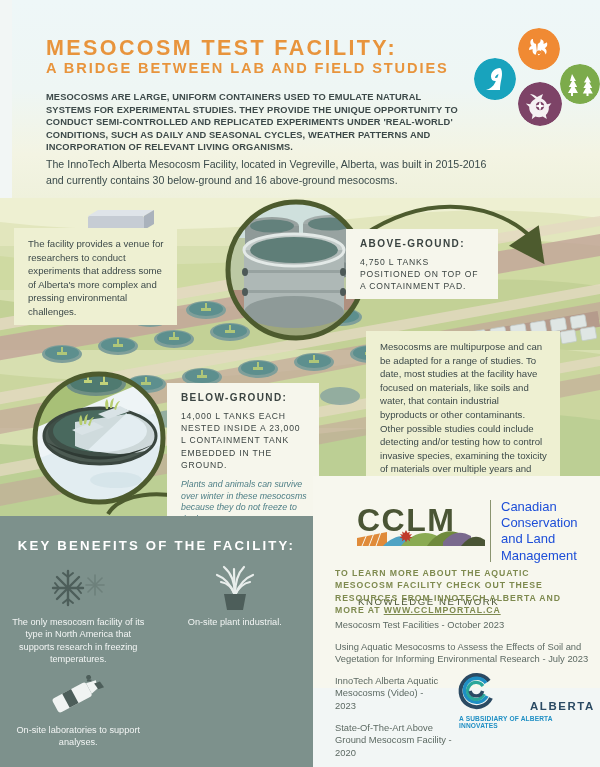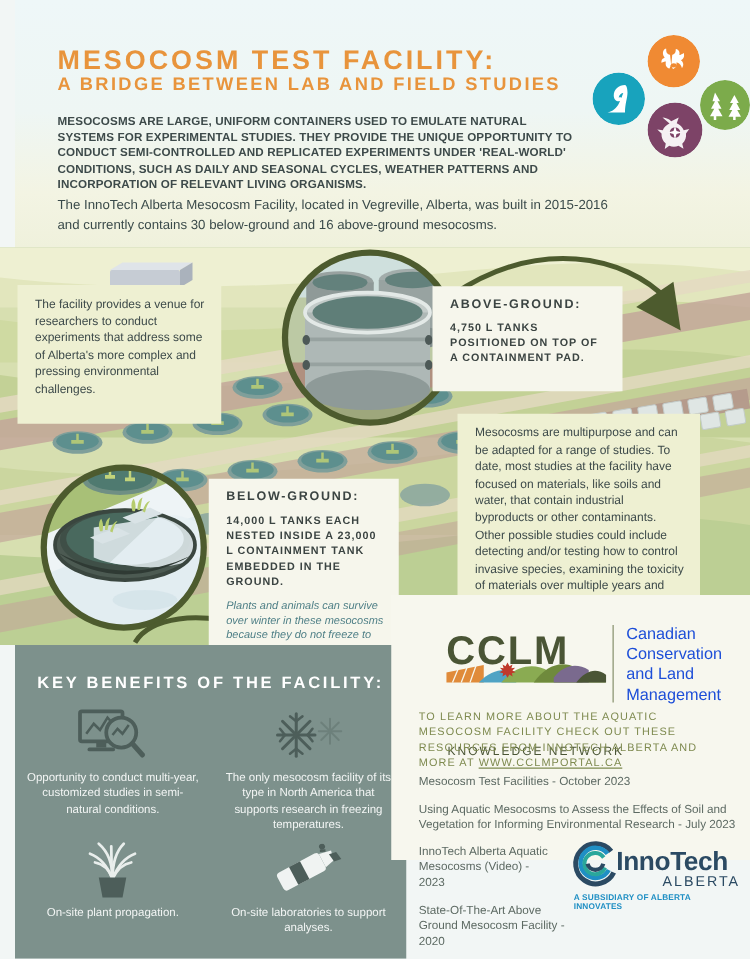--- a/index.html
+++ b/index.html
@@ -41,42 +41,41 @@
 
   
   .illus {
     position: absolute; left: 0; top: 198px; width: 600px; height: 318px;
     overflow: hidden; background: #cdd9a8;
   }
   .ill-svg { position: absolute; left: 0; top: 0; }
 
   .callout {
     position: absolute; background: #eef0d2;
-    padding: 9px 12px 20px 14px;
+    padding: 9px 12px 6px 14px;
   }
   .callout.white { background: #f6f6ec; }
   .co-body { font-size: 9.6px; line-height: 13.6px; color: #3d4a4a; }
   .co-head {
     font-size: 10px; font-weight: bold; letter-spacing: 1.4px;
     color: #3b4442; margin-bottom: 7px;
   }
   .co-caps {
-    font-size: 8.6px; font-weight: bold; letter-spacing: 0.8px;
+    font-size: 8.6px; font-weight: normal; letter-spacing: 0.8px;
     line-height: 12.2px; color: #3b4442;
   }
   .co-ital {
     font-size: 8.8px; font-style: italic; line-height: 11.6px;
     color: #4e7f86; margin-top: 8px;
   }
 
   
   .benefits {
     position: absolute; left: 0; top: 516px; width: 313px; height: 251px;
     background: #7d918c;
-    margin-left: 12px;
   }
   .ben-title {
     position: absolute; left: 0; top: 22px; width: 313px; text-align: center;
     font-size: 13.2px; font-weight: bold; letter-spacing: 2.2px; color: #ffffff;
   }
   .ben-grid {
     position: absolute; left: 0; top: 50px; width: 313px;
     display: grid; grid-template-columns: 1fr 1fr; row-gap: 8px;
   }
   .ben-cell { display: flex; flex-direction: column; align-items: center; padding: 0 8px; }
@@ -100,36 +99,36 @@
     position: absolute; left: 23px; top: 58px;
     font-size: 9.6px; letter-spacing: 1.6px; color: #4a5535; margin-top: 48px;
   }
   .cclm-div { position: absolute; left: 155px; top: 10px; width: 1px; height: 62px; background: #8a9470; }
   .cclm-full {
     position: absolute; left: 166px; top: 9px;
     font-size: 13px; line-height: 16.2px; color: #1d4ed8;
   }
   .cclm-cta {
     position: absolute; left: 22px; top: 91px; width: 252px;
-    font-size: 8.7px; font-weight: normal; letter-spacing: 0.9px;
+    font-size: 8.7px; font-weight: bold; letter-spacing: 0.9px;
     line-height: 12.4px; color: #7e8a4f;
   }
   .cclm-cta u { text-decoration: underline; }
   .res-list { position: absolute; left: 22px; top: 143px; width: 258px; }
   .res-item {
     font-size: 9.4px; line-height: 12.6px; color: #5d6a63; margin-bottom: 9px;
   }
   .innotech { position: absolute; left: 143px; top: 188px; width: 132px; height: 66px; }
   .it-word {
     position: absolute; left: 37px; top: 14px;
     font-size: 21px; font-weight: bold; letter-spacing: -0.3px; color: #2b4a63;
   }
   .it-alb {
     position: absolute; left: 74px; top: 36px;
-    font-size: 11.4px; font-weight: normal; letter-spacing: 1.6px; color: #2b4a63;
+    font-size: 11.4px; font-weight: bold; letter-spacing: 1.6px; color: #2b4a63;
   }
   .it-sub {
     position: absolute; left: 3px; top: 51px;
     font-size: 6.6px; font-weight: bold; letter-spacing: 0.15px; color: #1f8fc4;
   }
 </style>
 </head>
 <body>
 
 <div class="page">
@@ -410,34 +409,20 @@
 
     <div class="callout" style="left:366px; top:133px; width:194px;">
       <div class="co-body">Mesocosms are multipurpose and can be adapted for a range of studies. To date, most studies at the facility have focused on materials, like soils and water, that contain industrial byproducts or other contaminants. Other possible studies could include detecting and/or testing how to control invasive species, examining the toxicity of materials over multiple years and many more!</div>
     </div>
   </div>
 
   <div class="benefits">
     <div class="ben-title">KEY BENEFITS OF THE FACILITY:</div>
     <div class="ben-grid">
 
-      <div class="ben-cell">
-        <div class="ben-icon">
-          <svg width="56" height="42" viewBox="0 0 56 42">
-            <rect x="2" y="2" width="34" height="24" rx="1.5" fill="none" stroke="#4d5e5a" stroke-width="3"></rect>
-            <polyline points="7,20 13,12 18,17 24,7 31,15" fill="none" stroke="#4d5e5a" stroke-width="2"></polyline>
-            <rect x="15" y="26" width="8" height="5" fill="#4d5e5a"></rect>
-            <rect x="8" y="31" width="22" height="3" rx="1.5" fill="#4d5e5a"></rect>
-            <circle cx="35" cy="19" r="12" fill="#7d918c" stroke="#4d5e5a" stroke-width="3"></circle>
-            <polyline points="28,21 32,16 36,20 41,13" fill="none" stroke="#4d5e5a" stroke-width="2"></polyline>
-            <line x1="44" y1="28" x2="52" y2="37" stroke="#4d5e5a" stroke-width="4" stroke-linecap="round"></line>
-          </svg>
-        </div>
-        <div class="ben-text">Opportunity to conduct multi-year, customized studies in semi-natural conditions.</div>
-      </div>
 
       <div class="ben-cell">
         <div class="ben-icon">
           <svg width="56" height="42" viewBox="0 0 56 42">
             <g stroke="#4d5e5a" stroke-width="2.4" stroke-linecap="round">
               <line x1="18" y1="4" x2="18" y2="38"></line>
               <line x1="3" y1="21" x2="33" y2="21"></line>
               <line x1="7" y1="10" x2="29" y2="32"></line>
               <line x1="29" y1="10" x2="7" y2="32"></line>
               <g stroke-width="2">
@@ -470,21 +455,21 @@
               <path d="M24 30 C 24 16 27 8 33 2"></path>
               <path d="M24 30 C 20 20 14 13 6 10"></path>
               <path d="M24 30 C 28 20 34 13 42 10"></path>
               <path d="M24 30 C 23 18 23 10 23 4"></path>
               <path d="M24 30 C 21 22 16 18 10 17"></path>
               <path d="M24 30 C 28 22 33 18 39 17"></path>
             </g>
             <path d="M13 29h22l-3 16H16z" fill="#4d5e5a"></path>
           </svg>
         </div>
-        <div class="ben-text">On-site plant propagation.</div>
+        <div class="ben-text">On-site plant industrial.</div>
       </div>
 
       <div class="ben-cell">
         <div class="ben-icon">
           <svg width="58" height="42" viewBox="0 0 58 42">
             <g transform="rotate(-28 28 21)">
               <rect x="4" y="12" width="38" height="16" rx="3" fill="#f0f3f2"></rect>
               <rect x="16" y="12" width="10" height="16" fill="#4d5e5a"></rect>
               <path d="M42 14 l10 2 -2 8 -8 2z" fill="#f0f3f2"></path>
               <path d="M49 18 l6 1 1 7 -6 -1z" fill="#4d5e5a"></path>
@@ -535,19 +520,18 @@
       <div class="res-item" style="width:122px;">State-Of-The-Art Above Ground Mesocosm Facility - 2020</div>
     </div>
 
     <div class="innotech">
       <svg style="position:absolute; left:0px; top:8px;" width="40" height="40" viewBox="0 0 40 40">
         <path d="M33 9 A16 16 0 1 0 35 26" fill="none" stroke="#2b4a63" stroke-width="4"></path>
         <path d="M30 11 A12 12 0 1 0 31 24" fill="none" stroke="#1f8fc4" stroke-width="3.6"></path>
         <path d="M27 14 A8.5 8.5 0 1 0 28 22" fill="none" stroke="#2aa79b" stroke-width="3.2"></path>
         <path d="M14 19 a6.5 6.5 0 0 0 12.6 0" fill="none" stroke="#2b4a63" stroke-width="3.4"></path>
       </svg>
-      <div class="it-word">InnoTech</div>
       <div class="it-alb">ALBERTA</div>
       <div class="it-sub">A SUBSIDIARY OF ALBERTA INNOVATES</div>
     </div>
   </div>
 
 </div>
 
 </body></html>

